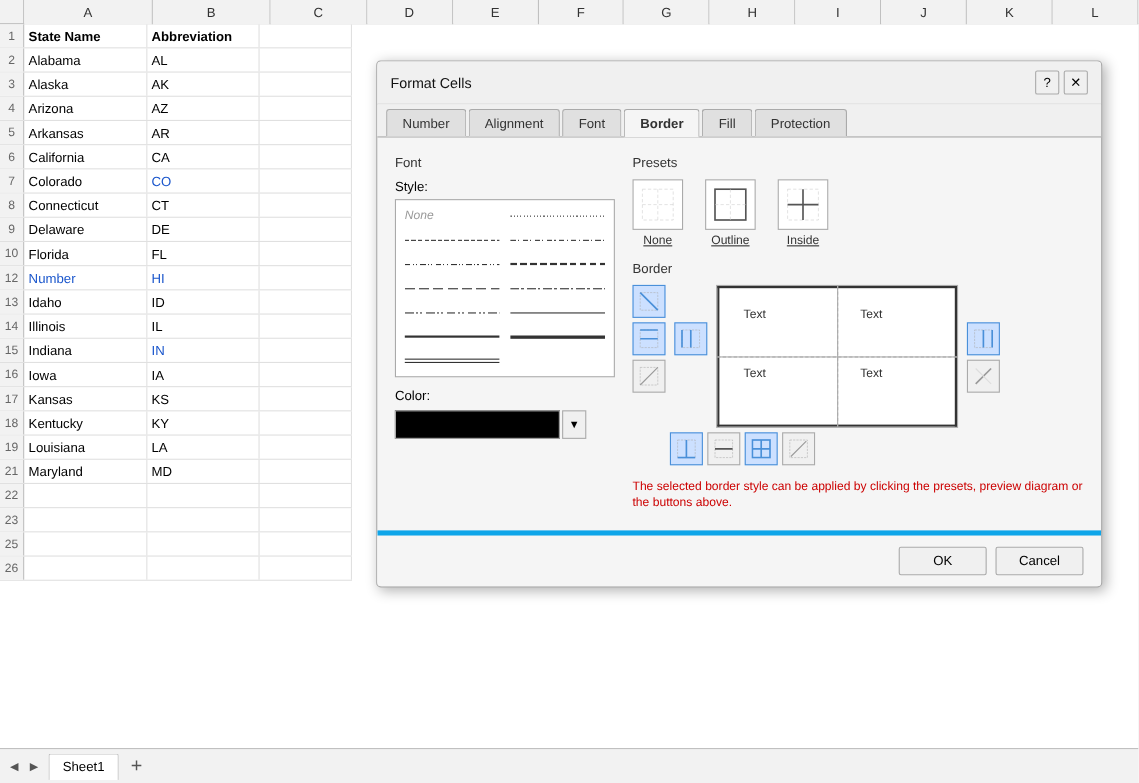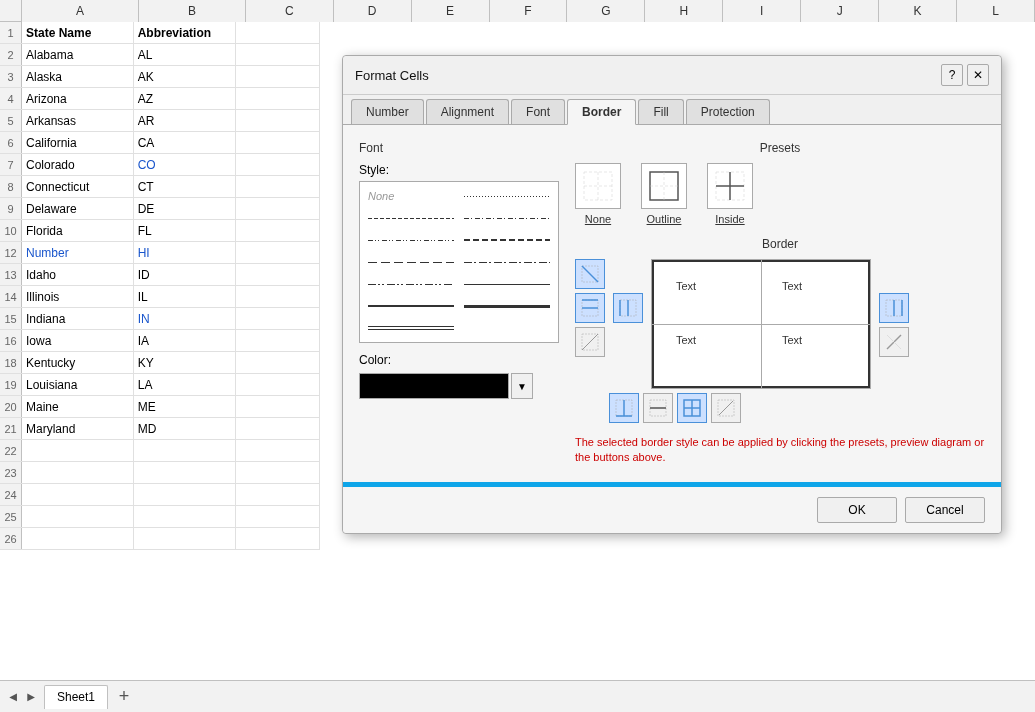--- a/index.html
+++ b/index.html
@@ -310,21 +310,20 @@
       flex: 1;
     }
 
     .presets-section {
       margin-bottom: 12px;
     }
     .section-label {
       font-size: 12px;
       color: #333;
       margin-bottom: 8px;
-      text-align: center;
     }
     .presets-row {
       display: flex;
       gap: 20px;
       align-items: flex-end;
     }
     .preset-item {
       display: flex;
       flex-direction: column;
       align-items: center;
@@ -598,63 +597,57 @@
       <div class="cell cell-c"></div>
     </div>
 
     <div class="grid-row">
       <div class="row-num">16</div>
       <div class="cell cell-a">Iowa</div>
       <div class="cell cell-b">IA</div>
       <div class="cell cell-c"></div>
     </div>
 
+    <div class="grid-row">
+      <div class="row-num">17</div>
+      <div class="cell cell-a">Kansas</div>
+      <div class="cell cell-b">KS</div>
+      <div class="cell cell-c"></div>
+    </div>
 
     <div class="grid-row">
       <div class="row-num">18</div>
       <div class="cell cell-a">Kentucky</div>
       <div class="cell cell-b">KY</div>
       <div class="cell cell-c"></div>
     </div>
 
     <div class="grid-row">
       <div class="row-num">19</div>
       <div class="cell cell-a">Louisiana</div>
       <div class="cell cell-b">LA</div>
       <div class="cell cell-c"></div>
     </div>
 
-    <div class="grid-row">
-      <div class="row-num">20</div>
-      <div class="cell cell-a">Maine</div>
-      <div class="cell cell-b">ME</div>
-      <div class="cell cell-c"></div>
-    </div>
 
     <div class="grid-row">
       <div class="row-num">21</div>
       <div class="cell cell-a">Maryland</div>
       <div class="cell cell-b">MD</div>
       <div class="cell cell-c"></div>
     </div>
 
     <div class="grid-row">
       <div class="row-num">22</div>
       <div class="cell cell-a"></div>
       <div class="cell cell-b"></div>
       <div class="cell cell-c"></div>
     </div>
     <div class="grid-row">
       <div class="row-num">23</div>
-      <div class="cell cell-a"></div>
-      <div class="cell cell-b"></div>
-      <div class="cell cell-c"></div>
-    </div>
-    <div class="grid-row">
-      <div class="row-num">24</div>
       <div class="cell cell-a"></div>
       <div class="cell cell-b"></div>
       <div class="cell cell-c"></div>
     </div>
     <div class="grid-row">
       <div class="row-num">25</div>
       <div class="cell cell-a"></div>
       <div class="cell cell-b"></div>
       <div class="cell cell-c"></div>
     </div>

